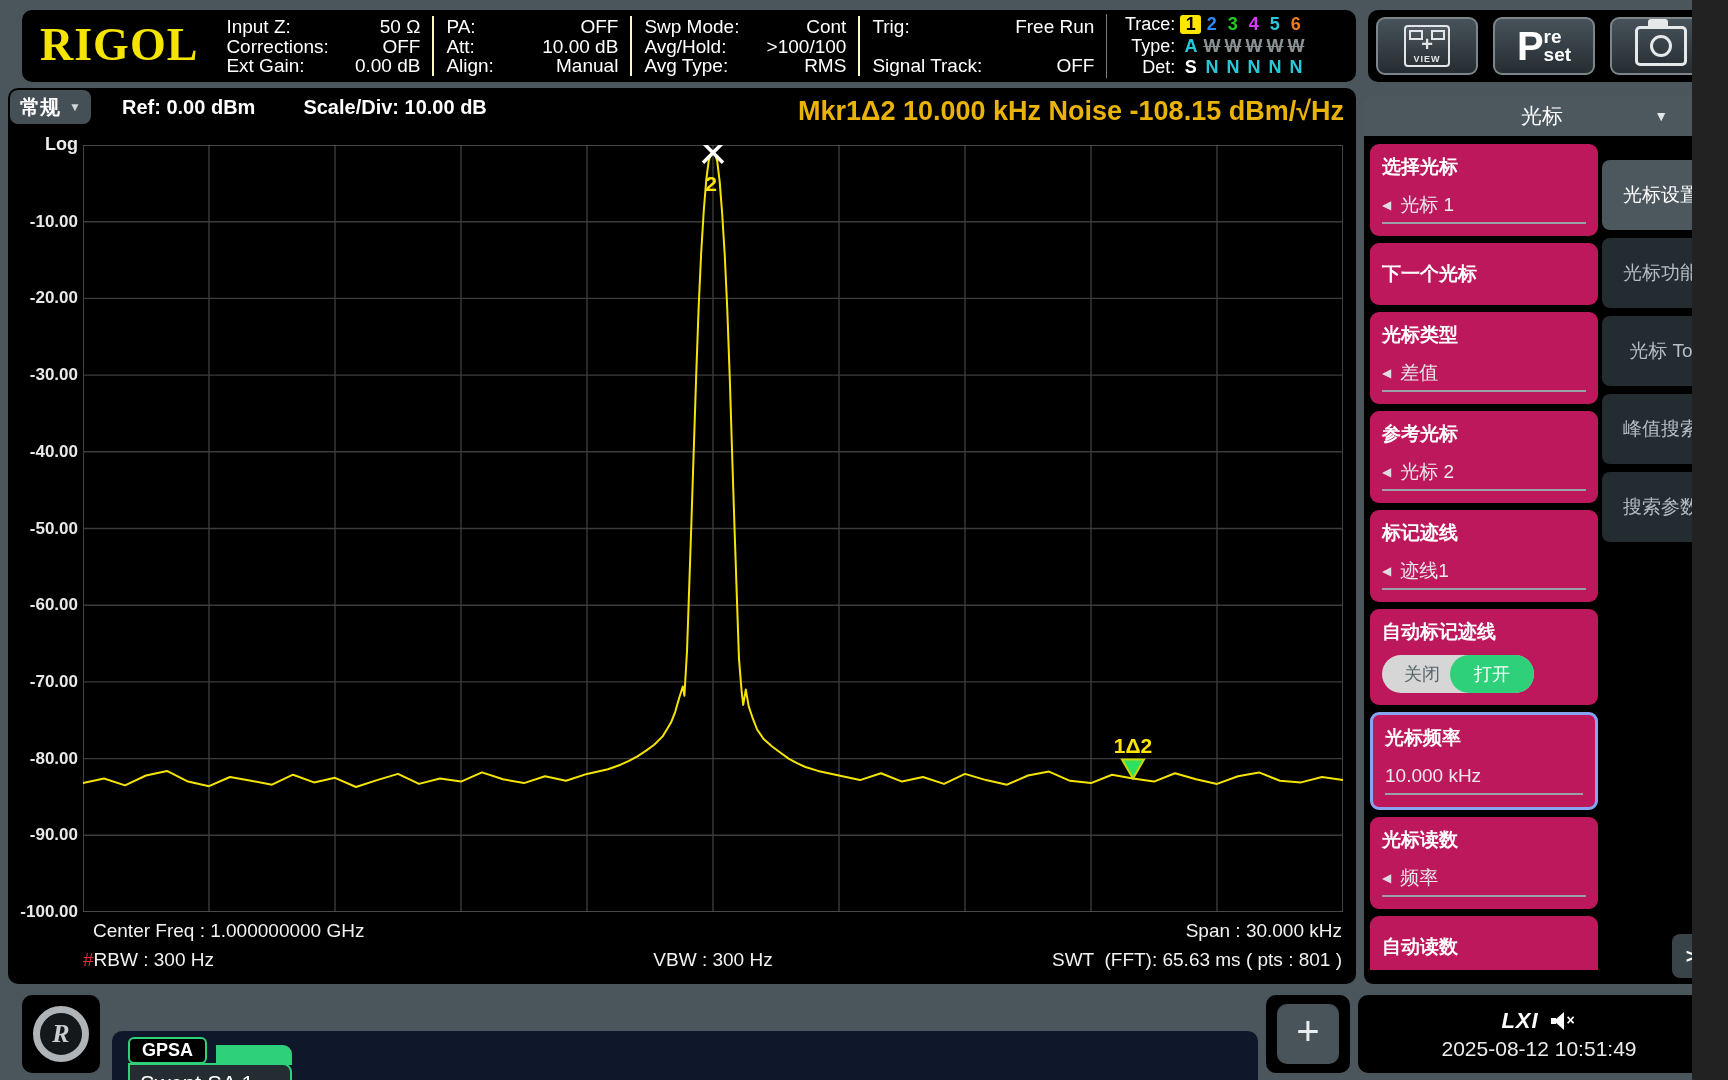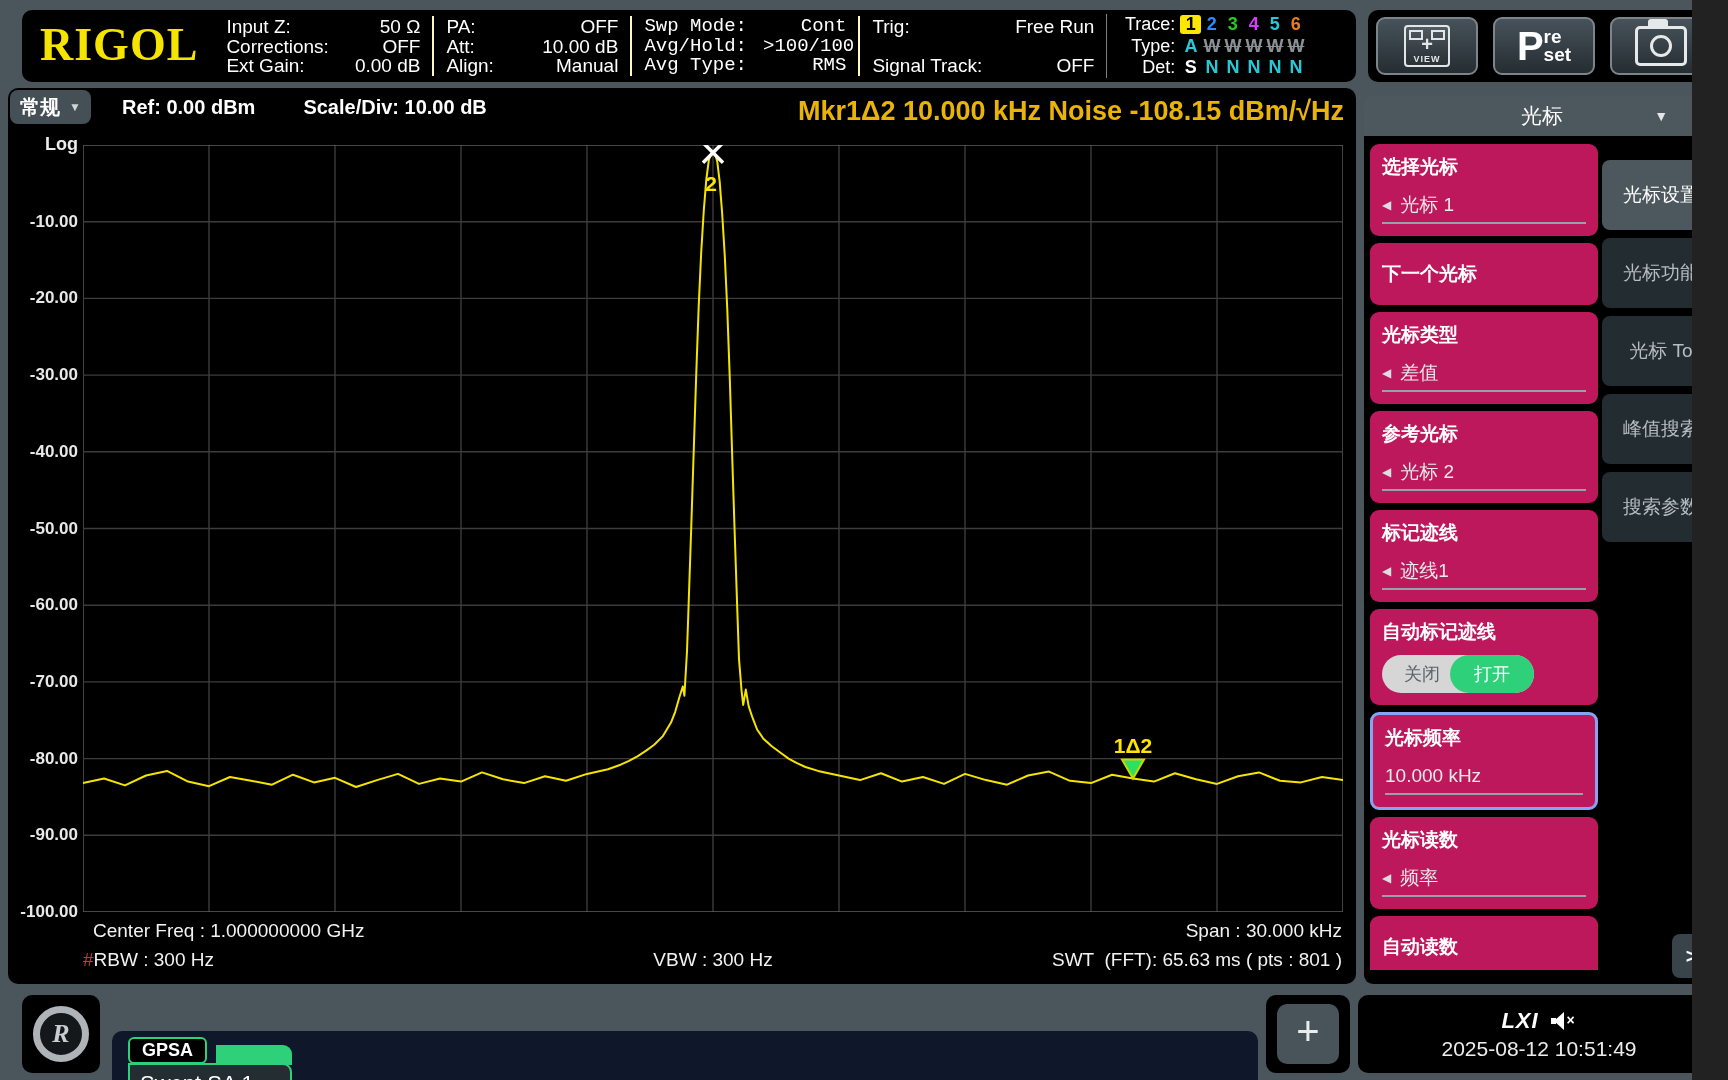--- a/index.html
+++ b/index.html
@@ -10,21 +10,21 @@
   .header-panel{position:absolute;left:22px;top:10px;width:1334px;height:72px;background:#000;
     border-radius:10px;display:flex;align-items:center;padding:0 6px;box-sizing:border-box;}
   .logo{color:#f5e400;font-family:"Liberation Serif",serif;font-weight:bold;font-size:46px;
     letter-spacing:1px;margin:0 16px 4px 12px;transform:scaleY(1.02);}
   .hgroup{display:flex;flex-direction:column;justify-content:space-between;height:60px;
     padding:1px 12px;box-sizing:border-box;border-left:2px solid #fef9c3;}
   .hgroup.first{border-left:none;}
   .hrow{display:flex;justify-content:space-between;font-size:19px;line-height:19px;}
   .hrow .lbl{color:#fff;margin-right:16px;white-space:nowrap;}
   .hrow .val{color:#fff;text-align:right;white-space:nowrap;}
-  .g1{width:218px;} .g2{width:198px;} .g3{width:228px;font-family:Liberation Mono, monospace;} .g4{width:248px;}
+  .g1{width:218px;} .g2{width:198px;} .g3{width:228px;} .g4{width:248px;}
   .trace-status{display:flex;flex-direction:column;justify-content:space-between;height:62px;
     padding:1px 8px 1px 14px;border-left:1px solid #76807f;}
   .tr-row{display:flex;align-items:center;justify-content:flex-end;font-size:18px;line-height:19px;}
   .tr-label{margin-right:5px;min-width:54px;text-align:right;}
   .tr-cell{width:21px;text-align:center;font-weight:bold;}
   .tr-cell.hl{background:#ffe600;color:#000;border-radius:3px;}
   .tr-cell.strike{text-decoration:line-through;}
 
   .buttons-panel{position:absolute;left:1368px;top:10px;width:352px;height:72px;background:#000;
     border-radius:10px;display:flex;align-items:center;justify-content:space-between;

